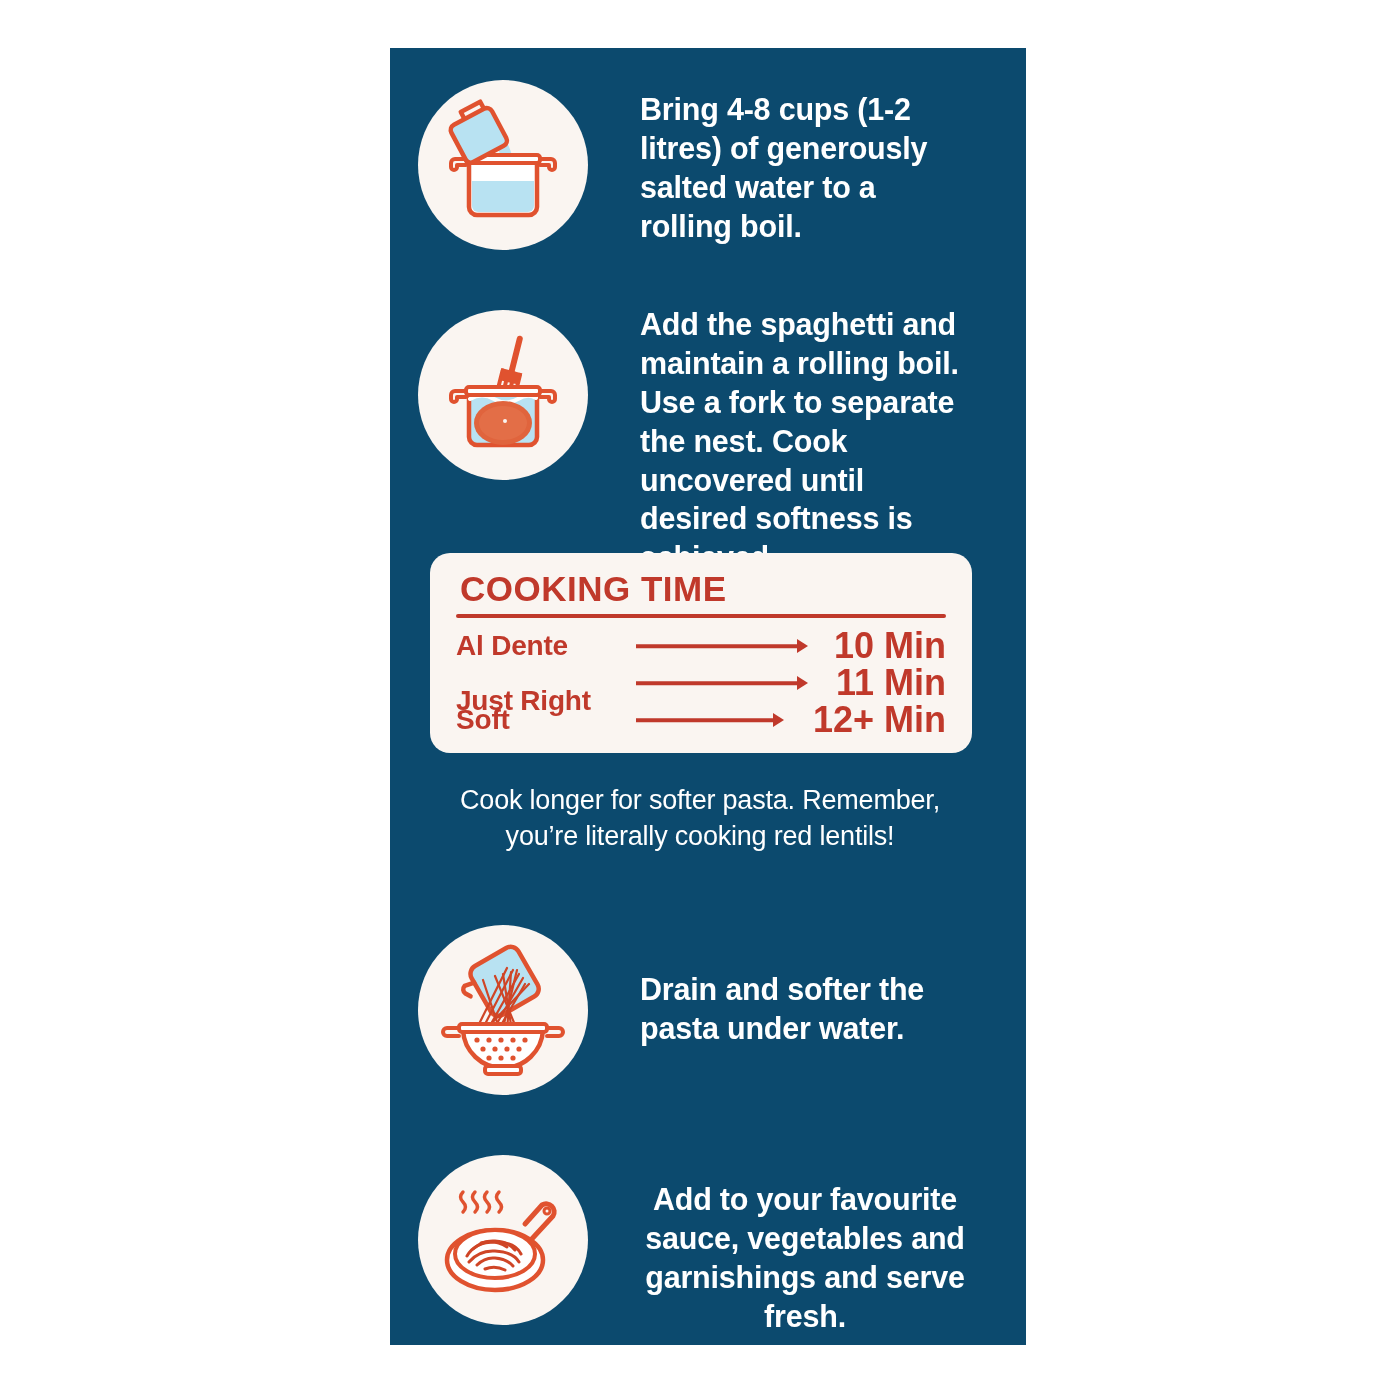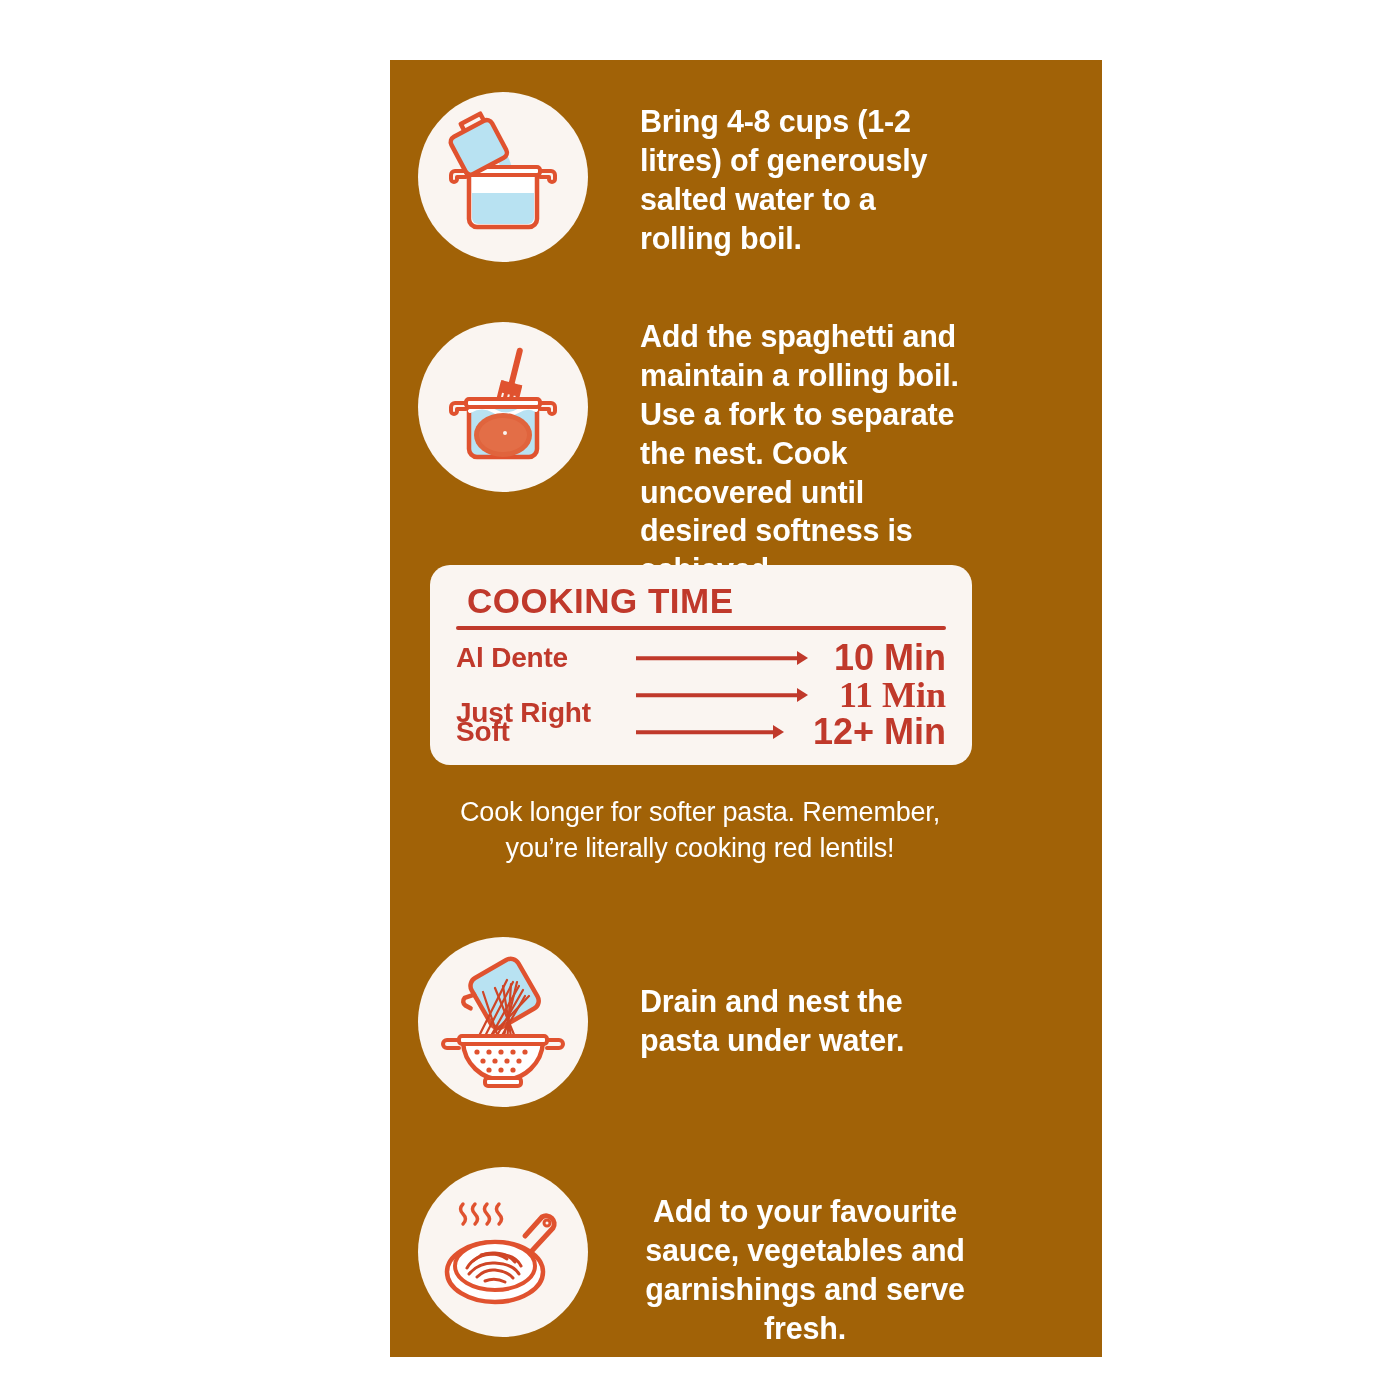--- a/index.html
+++ b/index.html
@@ -19,24 +19,24 @@
     width: 1400px;
     height: 1400px;
     background: #ffffff;
     overflow: hidden;
   }
 
   
   .panel {
     position: absolute;
     left: 390px;
-    top: 60px;
-    width: 712px;
+    top: 48px;
+    width: 636px;
     height: 1297px;
-    background: #a16207;
+    background: #0c4a6e;
   }
 
   
   .step {
     position: absolute;
     display: flex;
     align-items: flex-start;
     left: 28px;
   }
 
@@ -87,21 +87,21 @@
     border-radius: 20px;
     box-sizing: border-box;
     padding: 18px 26px 14px 26px;
   }
   .time-card-title {
     color: #c0392b;
     font-size: 35px;
     font-weight: bold;
     letter-spacing: 0.5px;
     line-height: 1.05;
-    margin: 0 0 6px 11px;
+    margin: 0 0 6px 4px;
   }
   .time-card-rule {
     height: 4px;
     background: #c0392b;
     width: 100%;
     margin: 0 0 10px 0;
     border-radius: 2px;
   }
   .time-rows { display: block; }
   .time-row {
@@ -145,21 +145,21 @@
     color: #c0392b;
     font-size: 36px;
     font-weight: bold;
     white-space: nowrap;
     text-align: right;
   }
   .r1 .time-label { width: 170px; }
   .r2 .time-label { width: 170px; margin-top: 35px; }
   .r3 .time-label { width: 170px; }
   .r1 .time-value { width: 128px; }
-  .r2 .time-value { width: 128px; font-family: Liberation Serif, serif; }
+  .r2 .time-value { width: 128px; }
   .r3 .time-value { width: 152px; }
 
   
   .note {
     position: absolute;
     left: 34px;
     top: 735px;
     width: 552px;
     text-align: center;
     color: #ffffff;
@@ -303,21 +303,21 @@
               <circle cx="74" cy="109" r="2.6"></circle>
               <circle cx="86" cy="109" r="2.6"></circle>
             <circle cx="56" cy="118" r="2.6"></circle>
               <circle cx="68" cy="118" r="2.6"></circle>
               <circle cx="80" cy="118" r="2.6"></circle>
           </g>
 
           <rect x="52" y="126" width="36" height="8" rx="3" fill="#ffffff" stroke="#e0522f" stroke-width="4"></rect>
         </svg>
       </div>
-      <div class="step-text">Drain and nest the pasta under water.</div>
+      <div class="step-text">Drain and softer the pasta under water.</div>
     </div>
 
     <div class="step" id="step-5">
       <div class="icon-circle">
         <svg width="140" height="140" viewBox="0 0 140 140" aria-hidden="true">
 
           <g stroke="#e0522f" stroke-width="3.4" stroke-linecap="round" fill="none">
             <path d="M30 42 q5 -5 0 -10 q-5 -5 0 -10"></path>
             <path d="M42 42 q5 -5 0 -10 q-5 -5 0 -10"></path>
             <path d="M54 42 q5 -5 0 -10 q-5 -5 0 -10"></path>

